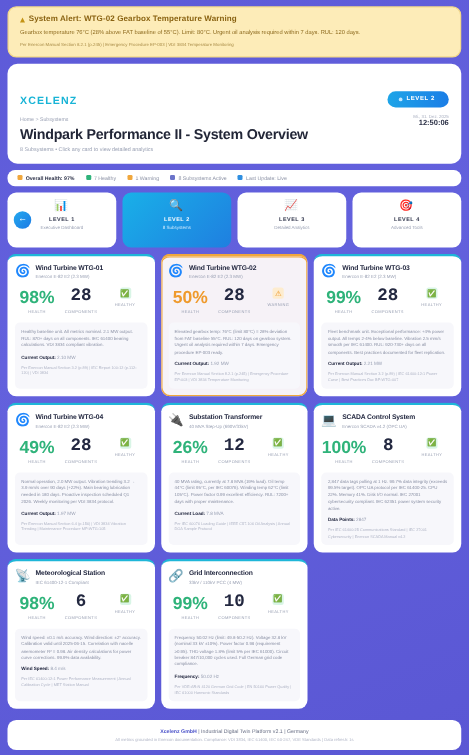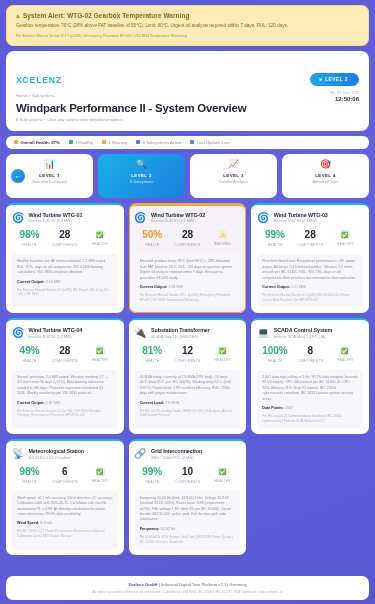--- a/index.html
+++ b/index.html
@@ -90,23 +90,23 @@
     border-top: 2px solid #1fb6d8;
     display: flex; flex-direction: column; min-height: 110px;
   }
   .card.warning { background: #f6f2f7; border-top: 2px solid #f0a73c; box-shadow: 0 0 0 1px #f0a73c inset; }
   .c-head { display: flex; align-items: center; gap: 4px; }
   .c-ico { font-size: 10px; line-height: 1; }
   .c-title { font-size: 5.4px; font-weight: bold; color: #232840; letter-spacing: -.1px; }
   .c-model { font-size: 3.6px; color: #9aa1b4; margin-top: 1.5px; }
   .metrics { display: flex; margin-top: 7px; }
   .m { flex: 1; text-align: center; }
-  .m-val { font-size: 10px; font-weight: bold; color: #2fb37a; line-height: 1; }
+  .m-val { font-size: 14px; font-weight: bold; color: #2fb37a; line-height: 1; }
   .m-val.warn { color: #ef9a2c; }
-  .m-val.dark { color: #232840; }
+  .m-val.dark { color: #232840; font-family: Liberation Mono, monospace; }
   .m-lbl { font-size: 3.2px; color: #9aa1b4; margin-top: 3px; letter-spacing: .3px; }
   .badge { width: 9px; height: 9px; border-radius: 2px; background: #d9f5e6;
            color: #2fb37a; font-size: 6px; display: flex; align-items: center;
            justify-content: center; margin: 0 auto; }
   .badge.warn { background: #fdeccf; color: #ef9a2c; }
   .desc-box { background: #f7f7fb; border-radius: 4px; padding: 5px 5px 5px; margin-top: 7px; flex: 1; }
   .desc { font-size: 3.5px; color: #8a90a4; line-height: 1.55; }
   .out { font-size: 3.7px; color: #3a3f55; margin-top: 4px; }
   .out b { color: #232840; }
   .out span { color: #9aa1b4; }
@@ -306,21 +306,21 @@
     <div class="card">
       <div class="c-head">
         <span class="c-ico">🔌</span>
         <div>
           <div class="c-title">Substation Transformer</div>
           <div class="c-model">40 MVA Step-Up (690V/33kV)</div>
         </div>
       </div>
       <div class="metrics">
         <div class="m">
-          <div class="m-val ">81%</div>
+          <div class="m-val ">26%</div>
           <div class="m-lbl">HEALTH</div>
         </div>
         <div class="m">
           <div class="m-val dark">12</div>
           <div class="m-lbl">COMPONENTS</div>
         </div>
         <div class="m">
           <div class="badge">✅</div>
           <div class="m-lbl">HEALTHY</div>
         </div>

